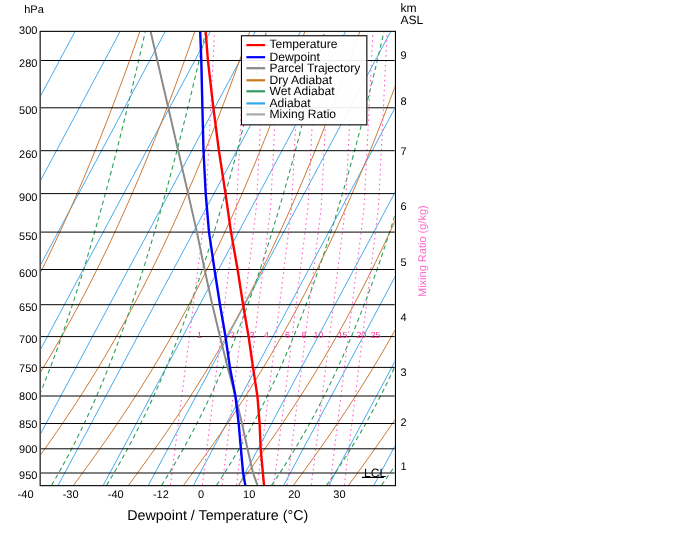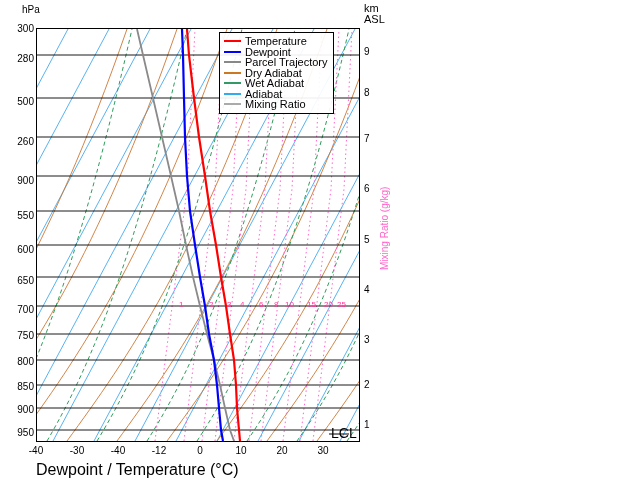--- a/index.html
+++ b/index.html
@@ -45,27 +45,27 @@
     left: 364px;
     width: 18px;
     text-align: left;
     font-size: 10px;
     color: #000;
   }
   .xtick {
     position: absolute;
     top: 445px;
     width: 40px;
-    text-align: center;
+    text-align: left;
     font-size: 10px;
     color: #000;
   }
   #xaxis-title {
     left: 36px; top: 461px; width: 324px;
-    font-size: 16px; color: #000;
+    text-align: center; font-size: 13px; color: #000;
   }
   #mixing-axis-title {
     left: 379px; top: 270px;
     font-size: 10px; color: #ff66cc;
     transform: rotate(-90deg);
     transform-origin: 0 0;
     white-space: nowrap;
   }
 
   
@@ -230,21 +230,21 @@
             <text x="287" y="278">20</text>
             <text x="300" y="278">25</text>
           </g>
 
           <g>
             <line x1="292" y1="405" x2="312" y2="405" stroke="#000" stroke-width="1"></line>
           </g>
         </g>
       </svg>
 
-      <div style="position:absolute; left:294px; top:396px; font-size:14px; color:#000;">LCL</div>
+      <div style="position:absolute; left:294px; top:396px; font-size:11px; color:#000;">LCL</div>
     </div>
 
     <div class="abs" id="legend">
       <div class="row">
         <span class="sw" style="border-top-color:#ff0000"></span>
         <span>Temperature</span>
       </div>
       <div class="row">
         <span class="sw" style="border-top-color:#0000ff"></span>
         <span>Dewpoint</span>

